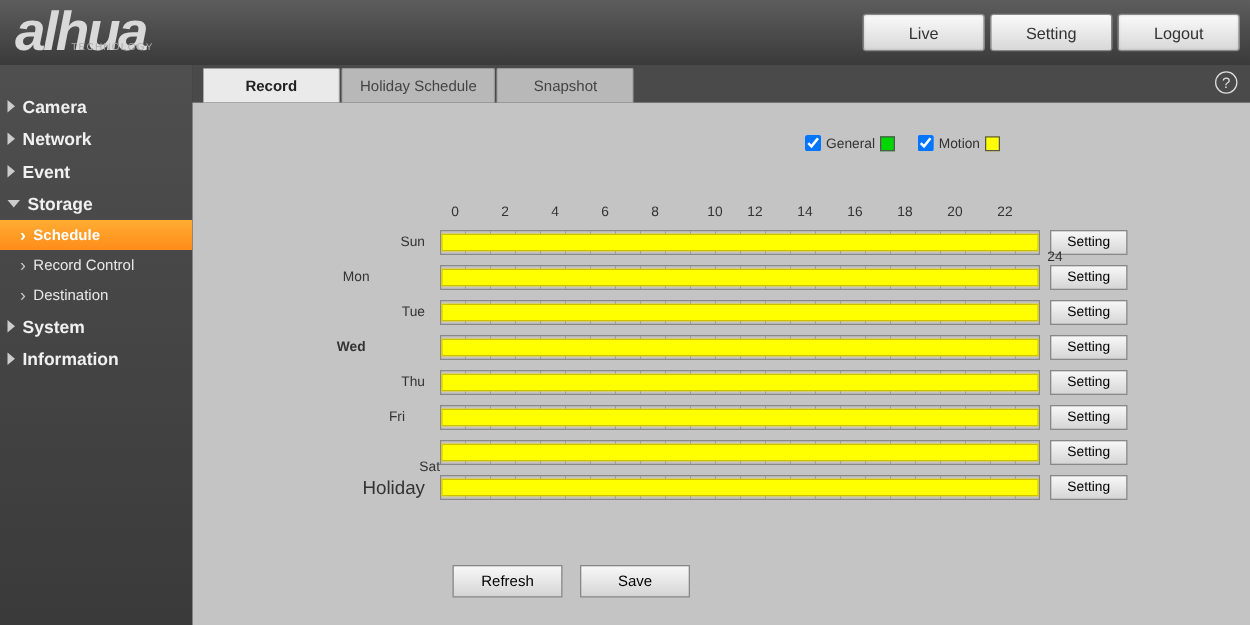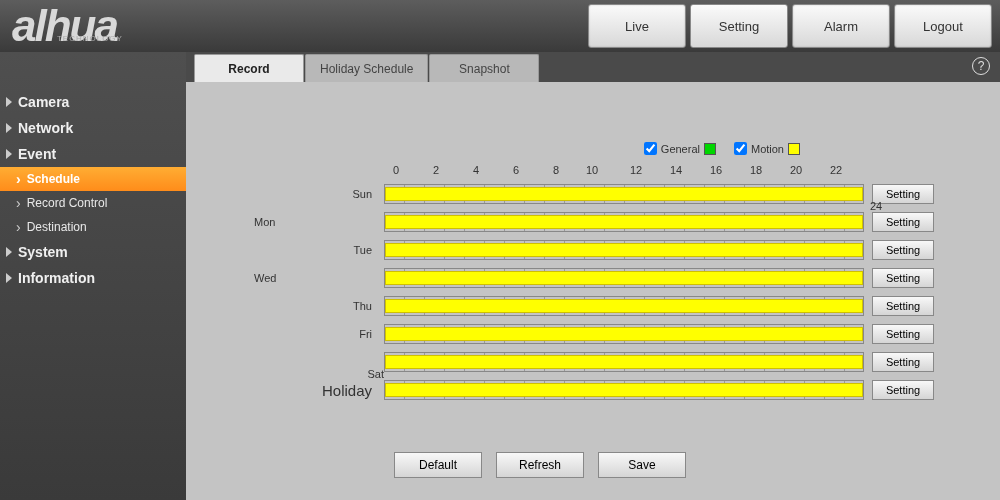--- a/index.html
+++ b/index.html
@@ -4,47 +4,47 @@
 <style>
   * { box-sizing: border-box; margin: 0; padding: 0; font-family: Arial, sans-serif; }
   body { width: 1000px; height: 500px; overflow: hidden; background: #c0c0c0; font-size: 12px; color: #333; }
 
   
   .header { height: 52px; background: linear-gradient(#5d5d5d,#3a3a3a); display: flex; align-items: center; justify-content: space-between; padding: 0 8px 0 12px; }
   .logo { display: flex; align-items: baseline; }
   .logo-text { font-size: 44px; font-weight: bold; font-style: italic; color: #d9d9d9; letter-spacing: -2px; font-family: "Arial Black", Arial, sans-serif; }
   .logo-sub { font-size: 8px; color: #aaa; letter-spacing: 1px; margin-left: -60px; margin-top: 20px; position: relative; }
   .nav-buttons { display: flex; gap: 4px; }
-  .nav-btn { width: 98px; height: 44px; background: linear-gradient(#fafafa,#d8d8d8); border: 1px solid #888; border-radius: 3px; font-size: 13px; color: #333; display: flex; align-items: center; justify-content: center; cursor: pointer; }
+  .nav-btn { width: 98px; height: 30px; background: linear-gradient(#fafafa,#d8d8d8); border: 1px solid #888; border-radius: 3px; font-size: 13px; color: #333; display: flex; align-items: center; justify-content: center; cursor: pointer; }
   .nav-btn:not(.active) { box-shadow: inset 0 0 2px rgba(0,0,0,0.2); }
 
   
   .body-wrap { display: flex; height: 448px; }
 
   
-  .sidebar { width: 186px; background: linear-gradient(#4f4f4f,#3a3a3a); padding-top: 37px; color: #f0f0f0; font-size: 14px; font-weight: bold; height: 100%; }
+  .sidebar { width: 154px; background: linear-gradient(#4f4f4f,#3a3a3a); padding-top: 20px; color: #f0f0f0; font-size: 14px; font-weight: bold; height: 100%; }
   .side-item { display: flex; align-items: center; height: 26px; padding-left: 6px; cursor: pointer; }
   .side-caret { display: inline-block; width: 0; height: 0; border-top: 5px solid transparent; border-bottom: 5px solid transparent; border-left: 6px solid #ccc; margin-right: 6px; }
   .side-item.expanded .side-caret { border-left: 5px solid transparent; border-right: 5px solid transparent; border-top: 6px solid #ccc; border-bottom: none; width:0; height:0; }
   .side-sub { font-size: 12px; font-weight: normal; color: #e8e8e8; height: 24px; display: flex; align-items: center; padding-left: 16px; cursor: pointer; }
   .side-sub::before { content: "›"; margin-right: 6px; color: #ccc; font-size: 14px; }
   .side-sub.active { background: linear-gradient(#ffad33,#ff8c1a); color: #fff; font-weight: bold; }
   .side-sub.active::before { color: #fff; }
 
   
   .content { flex: 1; background: #000000; position: relative; }
   .tabstrip { display: flex; background: #4a4a4a; height: 30px; align-items: flex-end; padding-left: 8px; }
   .tab { height: 28px; min-width: 110px; padding: 0 14px; border: 1px solid #999; border-bottom: none; background: #b8b8b8; color: #444; font-size: 12px; display:flex; align-items:center; justify-content:center; cursor:pointer; margin-right:1px; border-radius: 2px 2px 0 0; }
   .tab.active { background: #eaeaea; font-weight: bold; color: #222; }
 
   .help-icon { position: absolute; right: 10px; top: 5px; width: 18px; height: 18px; border-radius: 50%; border: 1px solid #ddd; color: #ddd; font-size: 12px; display:flex; align-items:center; justify-content:center; cursor:pointer; }
 
   .pane { padding: 34px 10px 10px 10px; height: 418px; background: #c4c4c4; position: relative; }
 
-  .legend { position: absolute; top: 60px; right: 200px; font-size: 11px; color: #333; display:flex; gap: 18px; align-items:center; }
+  .legend { position: absolute; top: 26px; right: 200px; font-size: 11px; color: #333; display:flex; gap: 18px; align-items:center; }
   .legend label { display:flex; align-items:center; gap:4px; }
   .swatch { display:inline-block; width:12px; height:12px; border:1px solid #555; }
   .swatch.green { background:#00d600; }
   .swatch.yellow { background:#ffff00; }
 
   
   .schedule { position: absolute; left: 68px; top: 82px; width: 760px; }
   .hour-labels { position: relative; height: 16px; }
   .hour-labels span { position: absolute; transform: translateX(-50%); font-size: 11px; color: #333; }
   .timeline { position: relative; width: 480px; height: 20px; border: 1px solid #888; background: repeating-linear-gradient(to right, #c4c4c4 0, #c4c4c4 19px, #999 19px, #999 20px); overflow: hidden; }
@@ -60,39 +60,42 @@
 <body>
 
 <div class="header">
   <div class="logo">
     <span class="logo-text">alhua</span>
     <span class="logo-sub">TECHNOLOGY</span>
   </div>
   <div class="nav-buttons" id="nav-buttons">
       <div class="nav-btn">Live</div>
       <div class="nav-btn active">Setting</div>
-      <div class="nav-btn">Alarm</div>
       <div class="nav-btn">Logout</div>
     </div>
 </div>
 
 <div class="body-wrap">
 
   <div class="sidebar" id="sidebar">
       <div class="side-item">
         <span class="side-caret"></span>
         <span>Camera</span>
       </div>
       <div class="side-item">
         <span class="side-caret"></span>
         <span>Network</span>
       </div>
       <div class="side-item">
         <span class="side-caret"></span>
         <span>Event</span>
+      </div>
+      <div class="side-item expanded">
+        <span class="side-caret"></span>
+        <span>Storage</span>
       </div>
       <div class="side-sub active">Schedule</div>
       <div class="side-sub">Record Control</div>
       <div class="side-sub">Destination</div>
       <div class="side-item">
         <span class="side-caret"></span>
         <span>System</span>
       </div>
       <div class="side-item">
         <span class="side-caret"></span>
@@ -123,67 +126,67 @@
         </label>
       </div>
 
       <div class="schedule">
         <div class="hour-labels" id="hour-labels" style="margin-left:142px; width:480px;">
             <span style="left: 0px;">0</span>
             <span style="left: 40px;">2</span>
             <span style="left: 80px;">4</span>
             <span style="left: 120px;">6</span>
             <span style="left: 160px;">8</span>
-            <span style="left: 196px;">10</span>
+            <span style="left: 208px;">10</span>
             <span style="left: 240px;">12</span>
             <span style="left: 280px;">14</span>
             <span style="left: 320px;">16</span>
             <span style="left: 360px;">18</span>
             <span style="left: 400px;">20</span>
             <span style="left: 440px;">22</span>
             <span style="left: 480px; margin-top: 36px;">24</span>
           </div>
         <div id="day-rows">
             <div class="row-wrap">
               <div style="width: 130px; text-align: right; padding-right: 12px; font-size: 11px;">Sun</div>
               <div class="timeline">
                 <div class="bar" style="left: 0%; width: 100%;"></div>
               </div>
               <button class="setting-btn">Setting</button>
             </div>
             <div class="row-wrap">
-              <div style="width: 130px; text-align: left; padding-right: 4px; font-size: 11px;">Mon</div>
+              <div style="width: 130px; text-align: center; padding-right: 4px; font-size: 11px;">Mon</div>
               <div class="timeline">
                 <div class="bar" style="left: 0%; width: 100%;"></div>
               </div>
               <button class="setting-btn">Setting</button>
             </div>
             <div class="row-wrap">
               <div style="width: 130px; text-align: right; padding-right: 12px; font-size: 11px;">Tue</div>
               <div class="timeline">
                 <div class="bar" style="left: 0%; width: 100%;"></div>
               </div>
               <button class="setting-btn">Setting</button>
             </div>
             <div class="row-wrap">
-              <div style="width: 130px; text-align: left; padding-right: 12px; font-size: 11px;">Wed</div>
+              <div style="width: 130px; text-align: center; padding-right: 12px; font-size: 11px; font-weight: bold;">Wed</div>
               <div class="timeline">
                 <div class="bar" style="left: 0%; width: 100%;"></div>
               </div>
               <button class="setting-btn">Setting</button>
             </div>
             <div class="row-wrap">
               <div style="width: 130px; text-align: right; padding-right: 12px; font-size: 11px;">Thu</div>
               <div class="timeline">
                 <div class="bar" style="left: 0%; width: 100%;"></div>
               </div>
               <button class="setting-btn">Setting</button>
             </div>
             <div class="row-wrap">
-              <div style="width: 130px; text-align: right; padding-right: 12px; font-size: 11px;">Fri</div>
+              <div style="width: 130px; text-align: right; padding-right: 28px; font-size: 11px;">Fri</div>
               <div class="timeline">
                 <div class="bar" style="left: 0%; width: 100%;"></div>
               </div>
               <button class="setting-btn">Setting</button>
             </div>
             <div class="row-wrap">
               <div style="width: 130px; text-align: right; padding-right: 0; font-size: 11px; margin-top: 24px;">Sat</div>
               <div class="timeline">
                 <div class="bar" style="left: 0%; width: 100%;"></div>
               </div>
@@ -193,20 +196,19 @@
               <div style="width: 130px; text-align: right; padding-right: 12px; font-size: 15px;">Holiday</div>
               <div class="timeline">
                 <div class="bar" style="left: 0%; width: 100%;"></div>
               </div>
               <button class="setting-btn">Setting</button>
             </div>
           </div>
       </div>
 
       <div class="action-row">
-        <button class="action-btn">Default</button>
         <button class="action-btn">Refresh</button>
         <button class="action-btn">Save</button>
       </div>
 
     </div>
   </div>
 </div>
 
 </body></html>

